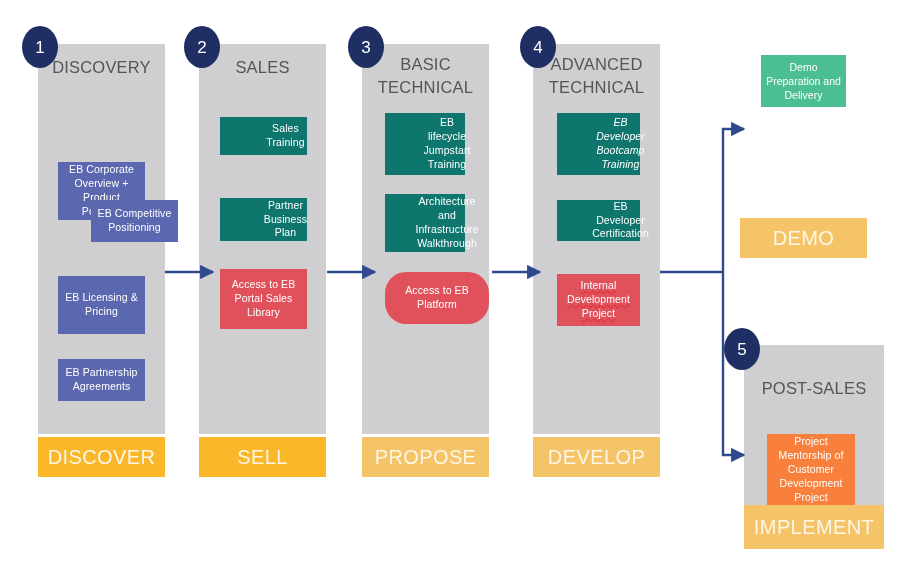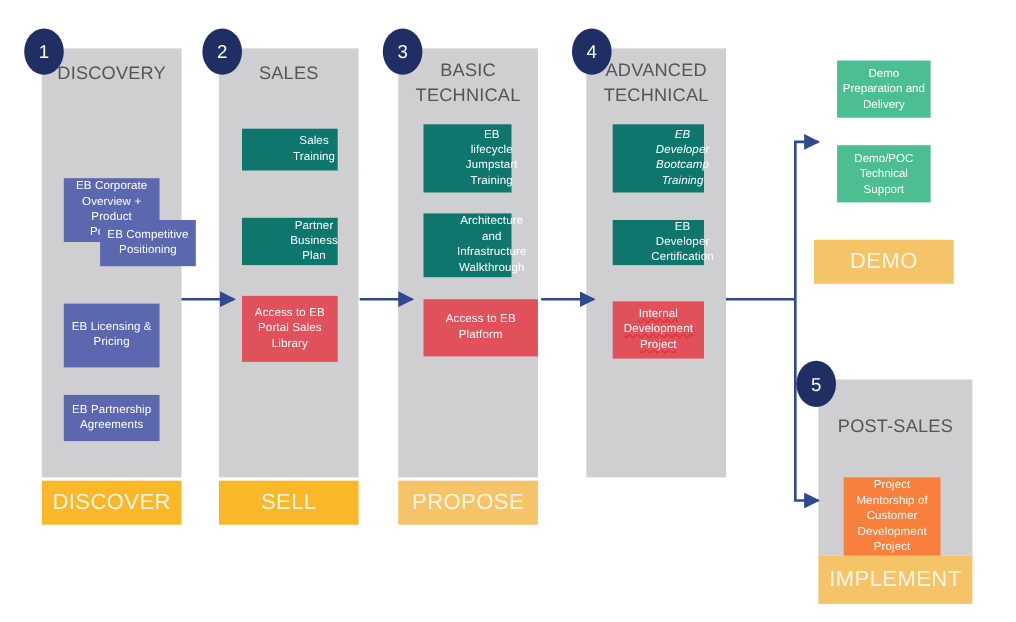--- a/index.html
+++ b/index.html
@@ -164,37 +164,37 @@
   <div class="card red" style="left:220px; top:269px; width:87px; height:60px;">Access to EB Portal Sales Library</div>
 
   <div class="verb-bar" style="left:199px; top:437px; width:127px; height:40px;">SELL</div>
 
   <div class="stage-panel" style="left:362px; top:44px; width:127px; height:390px;"></div>
   <div class="badge" style="left:348px; top:26px;">3</div>
   <div class="stage-title two-line" style="left:362px; width:127px; top:53px;">BASIC TECHNICAL</div>
 
   <div class="card navy" style="left:385px; top:113px; width:80px; height:62px;">EB lifecycle Jumpstart Training</div>
   <div class="card navy" style="left:385px; top:194px; width:80px; height:58px;">Architecture and Infrastructure Walkthrough</div>
-  <div class="card red" style="left:385px; top:272px; width:104px; height:52px;">Access to EB Platform</div>
+  <div class="card red" style="left:385px; top:272px; width:104px; height:52px;border-radius:21px;">Access to EB Platform</div>
 
   <div class="verb-bar muted" style="left:362px; top:437px; width:127px; height:40px;">PROPOSE</div>
 
   <div class="stage-panel" style="left:533px; top:44px; width:127px; height:390px;"></div>
   <div class="badge" style="left:520px; top:26px;">4</div>
   <div class="stage-title two-line" style="left:533px; width:127px; top:53px;">ADVANCED TECHNICAL</div>
 
   <div class="card navy" style="left:557px; top:113px; width:83px; height:62px;font-style:italic;">EB Developer Bootcamp Training</div>
   <div class="card navy" style="left:557px; top:200px; width:83px; height:41px;">EB Developer Certification</div>
   <div class="card red" style="left:557px; top:274px; width:83px; height:52px;">
     <span class="squiggle">Internal Development Project</span>
   </div>
 
+  <div class="verb-bar muted" style="left:533px; top:437px; width:127px; height:40px;">DEVELOP</div>
 
   <div class="chip green" style="left:761px; top:55px; width:85px; height:52px;">Demo Preparation and Delivery</div>
-  <div class="chip green" style="left:761px; top:132px; width:85px; height:52px;">Demo/POC Technical Support</div>
   <div class="verb-bar muted" style="left:740px; top:218px; width:127px; height:40px;">DEMO</div>
 
   <div class="stage-panel" style="left:744px; top:345px; width:140px; height:160px;"></div>
   <div class="badge" style="left:724px; top:328px;">5</div>
   <div class="stage-title" style="left:744px; width:140px; top:377px;">POST-SALES</div>
 
   <div class="card orange" style="left:767px; top:406px; width:88px; height:72px;margin-top:28px;">Project Mentorship of Customer Development Project</div>
 
   <div class="verb-bar muted" style="left:744px; top:505px; width:140px; height:44px;">IMPLEMENT</div>
 

